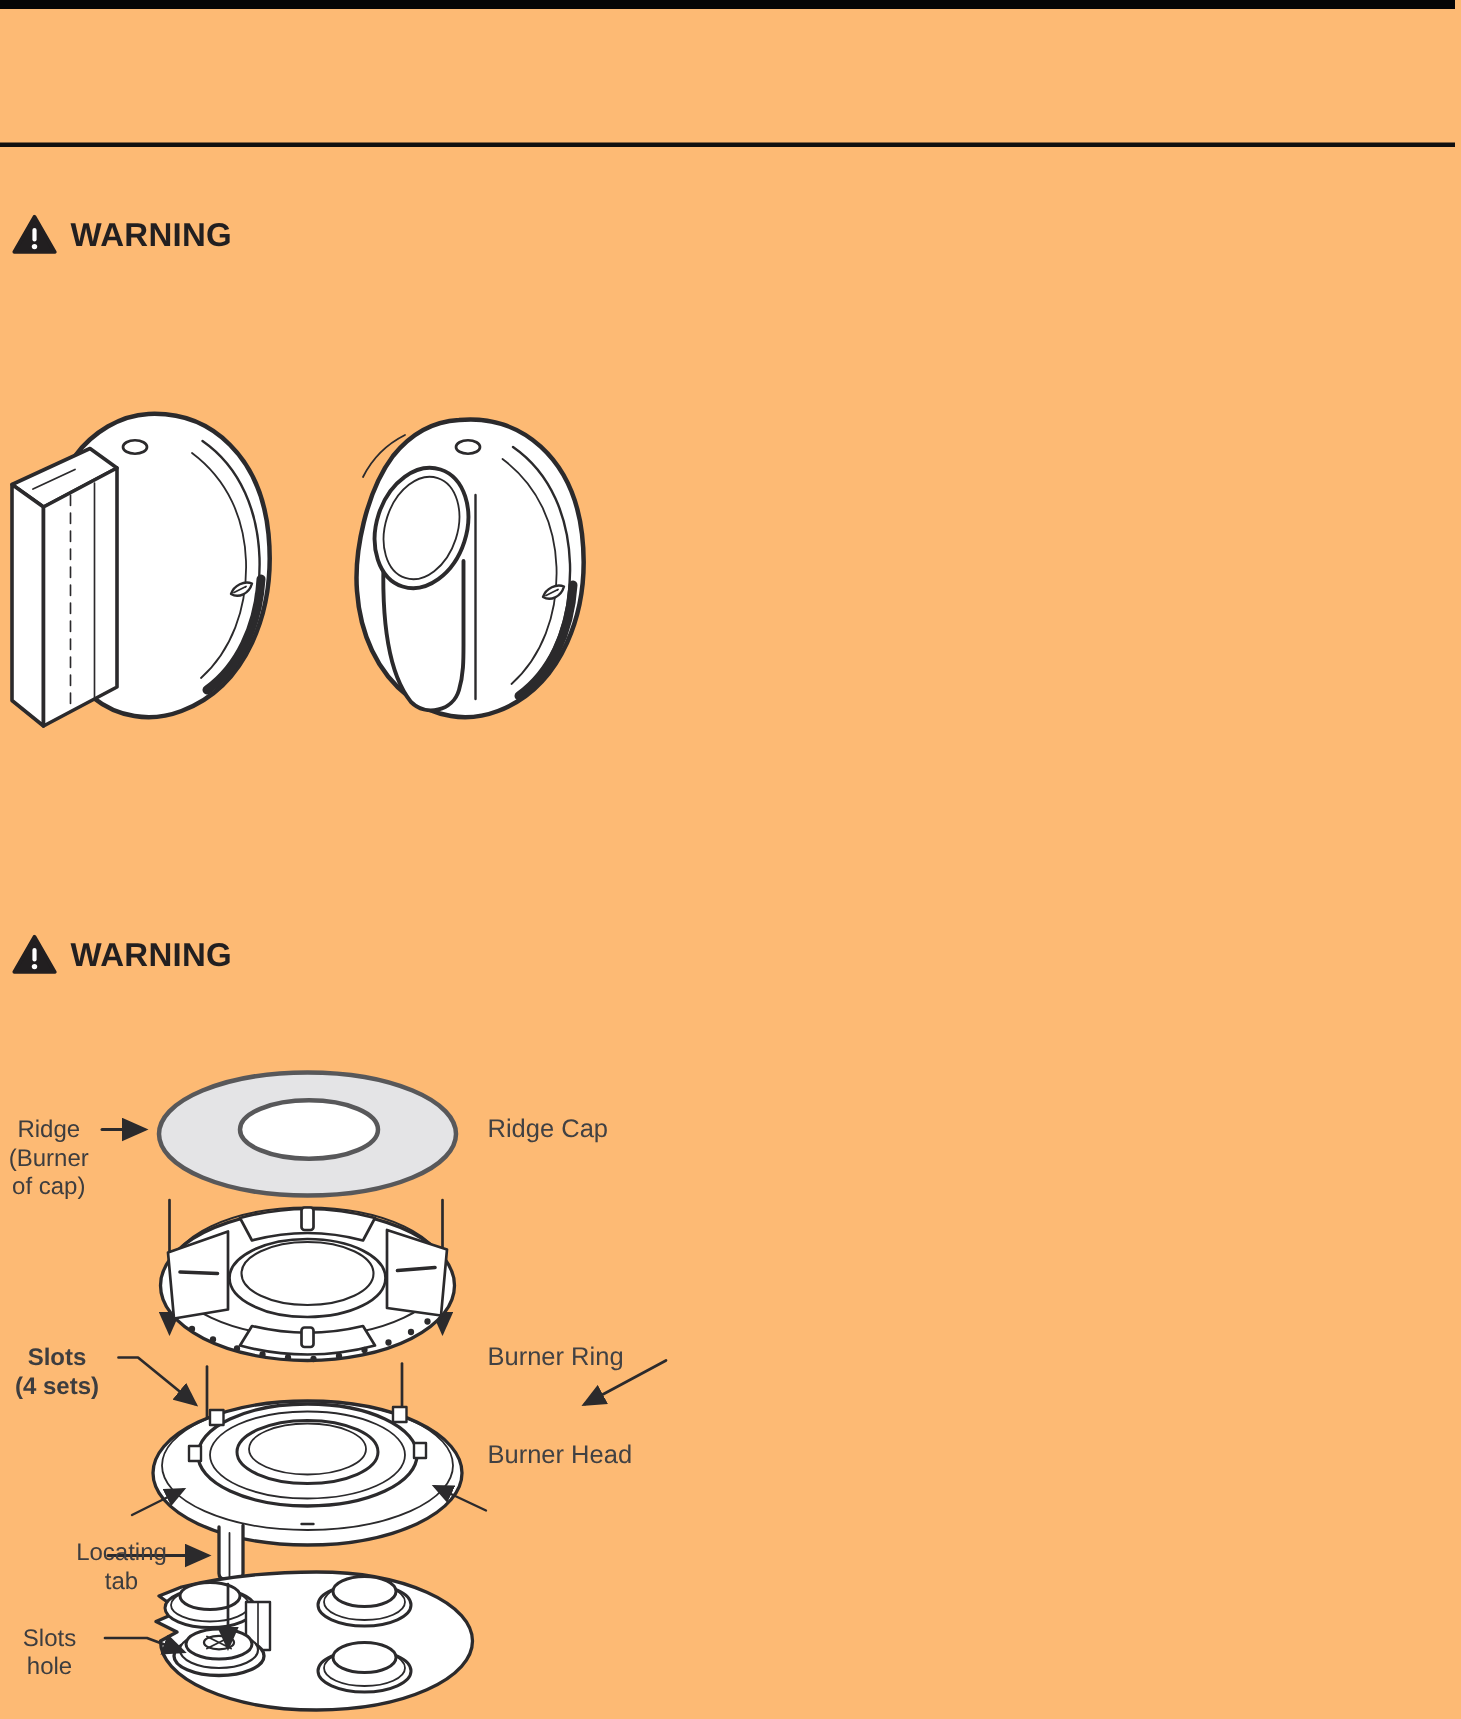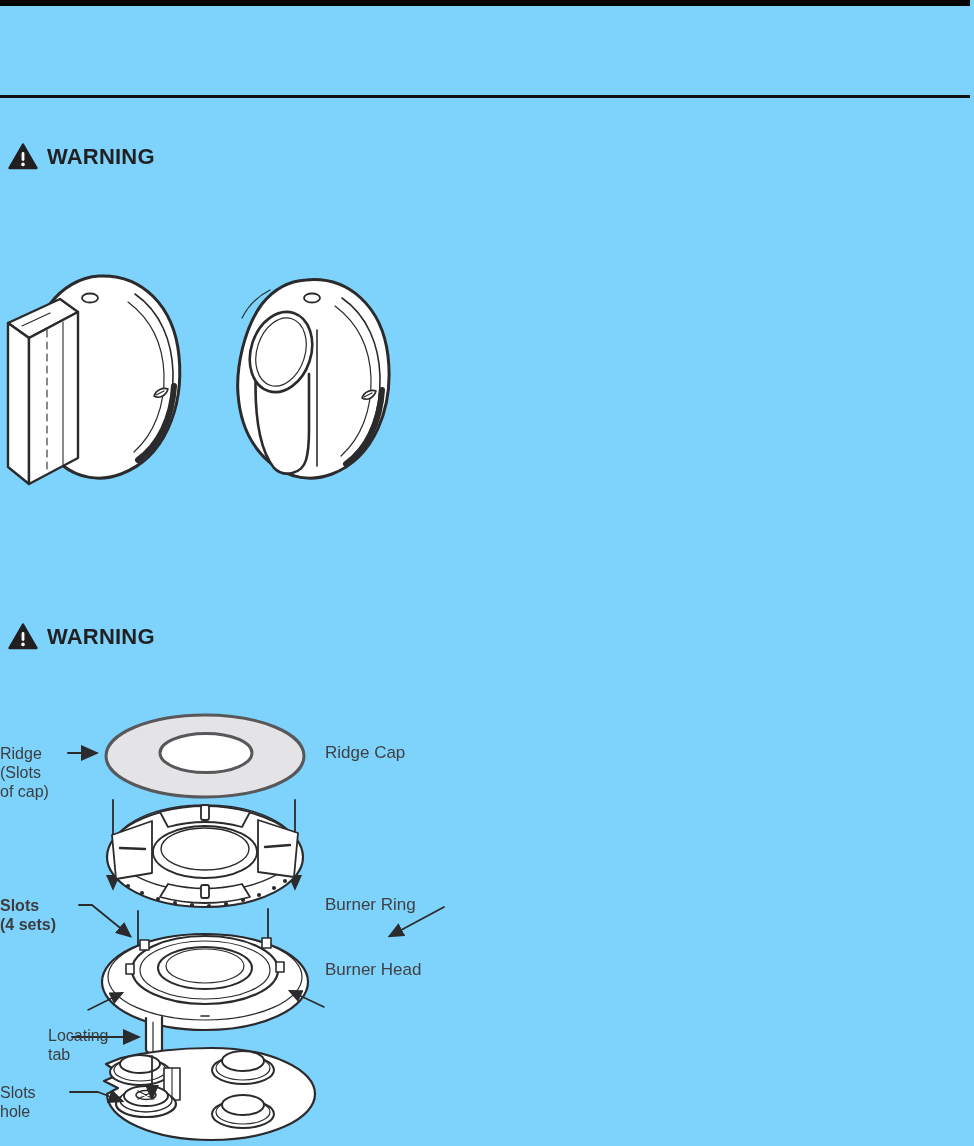--- a/index.html
+++ b/index.html
@@ -1,20 +1,20 @@
 <!DOCTYPE html>
 <html><head>
 <meta charset="utf-8">
 <style>
   html,body { margin:0; padding:0; background:#ffffff; }
   .page {
     position: relative;
     width: 974px;
     height: 1146px;
-    background: #7dd3fc;
+    background: #fdba74;
     overflow: hidden;
     font-family: "Liberation Sans", "DejaVu Sans", sans-serif;
   }
   .top-bar {
     position: absolute; left: 0; top: 0;
     width: 970px; height: 6px; background: #050505;
   }
   .rule {
     position: absolute; left: 0; top: 95px;
     width: 970px; height: 3px; background: #101010;
@@ -35,21 +35,21 @@
   }
   .burner-figure {
     position: absolute; left: 0; top: 700px;
     width: 460px; height: 446px;
   }
   .burner-figure svg { position: absolute; left: 0; top: 0; }
   .lbl {
     position: absolute; color: #3d3d3f;
     font-size: 16px; line-height: 19px;
   }
-  .lbl.right-align { text-align: left; }
+  .lbl.right-align { text-align: center; }
   .part-label { font-size: 17px; color: #414143; white-space: nowrap; }
   .lbl-ridge    { left: 0px;   top: 744px;  width: 65px; }
   .lbl-cap      { left: 325px; top: 743px; }
   .lbl-ring     { left: 325px; top: 847px; margin-top: 48px; }
   .lbl-slots    { left: 0px;   top: 896px;  width: 76px; font-weight: bold; }
   .lbl-head     { left: 325px; top: 960px; }
   .lbl-locating { left: 0px;   top: 1026px; width: 66px; }
   .lbl-keyed    { left: 0px;   top: 1083px; width: 66px; }
   
   .burner-figure .lbl-ridge    { top: 44px; }
@@ -234,21 +234,21 @@
         </g>
       </g>
 
       <path d="M152 356 L152 398" stroke-width="1.8" marker-end="url(#ah)"></path>
 
       <path d="M70 392 L98 392 L122 401" stroke-width="1.8" marker-end="url(#ah)"></path>
     </svg>
 
     <div class="lbl right-align lbl-ridge">
       <div>Ridge</div>
-      <div>(Slots</div>
+      <div>(Burner</div>
       <div>of cap)</div>
     </div>
 
     <div class="lbl part-label lbl-cap">Ridge Cap</div>
     <div class="lbl part-label lbl-ring">Burner Ring</div>
     <div class="lbl part-label lbl-head">Burner Head</div>
 
     <div class="lbl right-align lbl-slots">
       <div>Slots</div>
       <div>(4 sets)</div>

